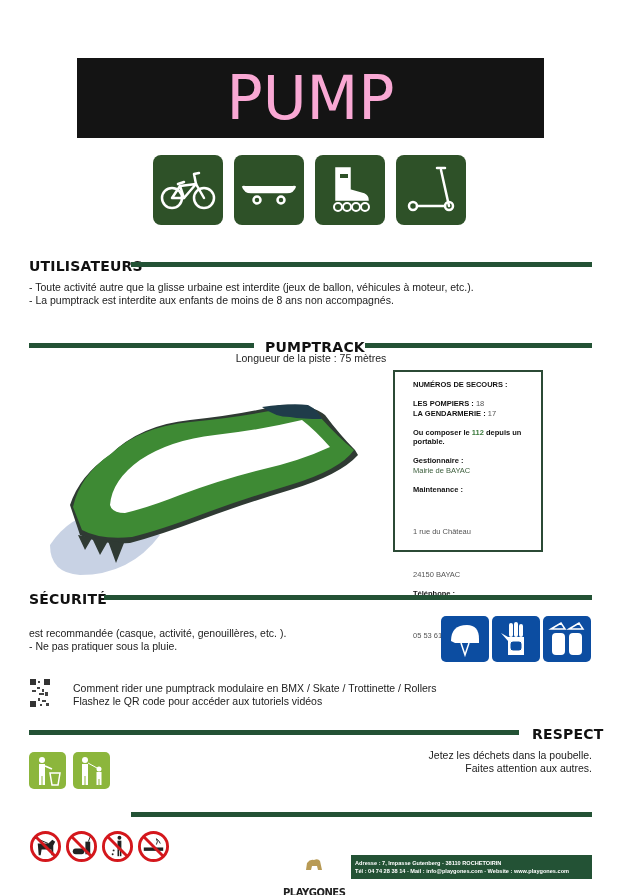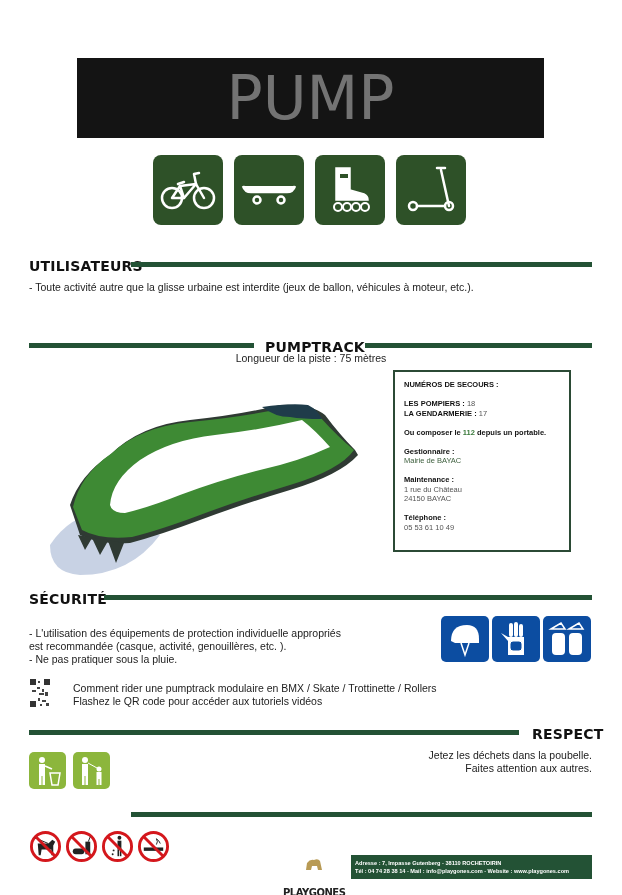--- a/index.html
+++ b/index.html
@@ -3,41 +3,41 @@
 <meta charset="utf-8">
 <style>
   * { box-sizing: border-box; margin: 0; padding: 0; }
   html, body { width: 622px; height: 895px; background: #ffffff; overflow: hidden; }
   body { position: relative; font-family: "Liberation Sans", "DejaVu Sans", sans-serif; color: #1a1a1a; }
   .abs { position: absolute; }
 
   
   .banner { left: 77px; top: 58px; width: 467px; height: 80px; background: #141414;
             display: flex; align-items: center; justify-content: center; }
-  .banner span { color: #737373; font-size: 64px; line-height: 1; letter-spacing: 1px; }
+  .banner span { color: #f9a8d4; font-size: 64px; line-height: 1; letter-spacing: 1px; }
   .banner .thin { font-weight: 400; font-family: "DejaVu Sans", sans-serif; font-size: 60px; letter-spacing: 0px; }
   .banner .bold { font-weight: 700; font-family: "DejaVu Sans", sans-serif; font-size: 60px; }
 
   
   .act-icons { left: 153px; top: 155px; display: flex; gap: 11px; }
   .act-icon { width: 70px; height: 70px; background: #2e5128; border-radius: 8px;
               display: flex; align-items: center; justify-content: center; }
   .act-icon svg { width: 60px; height: 60px; }
 
   
   .sec-title { font-weight: 900; font-size: 14px; letter-spacing: 0.2px; color: #111; font-family: "DejaVu Sans", sans-serif; }
   .bar { height: 5px; background: #235235; }
 
   .body-text { font-size: 10.5px; line-height: 13px; color: #222; }
 
   
-  .info-box { left: 393px; top: 370px; width: 178px; height: 182px; border: 2px solid #2b4a35; padding: 8px 9px; font-size: 7.5px; line-height: 9.5px; }
+  .info-box { left: 393px; top: 370px; width: 150px; height: 182px; border: 2px solid #2b4a35; padding: 8px 18px; font-size: 7.5px; line-height: 9.5px; }
   .info-box .b { font-weight: 700; color: #111; }
   .info-box .g { color: #3b7a3c; font-weight: 700; }
-  .info-box .r { color: #555; }
+  .info-box .r { color: #555; margin-top: 33px; }
   .info-box .gap { height: 9.5px; }
 
   .safety-icons { left: 441px; top: 616px; display: flex; gap: 3px; }
   .safety-icon { width: 48px; height: 46px; background: #0c4da1; border-radius: 5px; display:flex; align-items:center; justify-content:center; }
   .safety-icon svg { width: 40px; height: 40px; }
 
   .respect-icons { left: 29px; top: 752px; display: flex; gap: 7px; }
   .respect-icon { width: 37px; height: 37px; background: #8cb63c; border-radius: 5px; display:flex; align-items:center; justify-content:center; }
   .respect-icon svg { width: 32px; height: 32px; }
 
@@ -94,20 +94,21 @@
         <path d="M48 46 L40 10"></path>
         <path d="M36 8 L44 8"></path>
     </svg>
   </div>
 </div>
 
 <div class="abs sec-title" style="left:29px; top:258px;">UTILISATEURS</div>
 <div class="abs bar" style="left:131px; top:262px; width:461px;"></div>
 <div class="abs body-text" style="left:29px; top:281px;">
   <div>- Toute activité autre que la glisse urbaine est interdite (jeux de ballon, véhicules à moteur, etc.).</div>
+  <div>- La pumptrack est interdite aux enfants de moins de 8 ans non accompagnés.</div>
 </div>
 
 <div class="abs bar" style="left:29px; top:343px; width:225px;"></div>
 <div class="abs sec-title" style="left:265px; top:339px; width:90px; text-align:center;">PUMPTRACK</div>
 <div class="abs bar" style="left:365px; top:343px; width:227px;"></div>
 <div class="abs body-text" style="left:200px; top:352px; width:222px; text-align:center;">Longueur de la piste : 75 mètres</div>
 
 <svg class="abs" style="left:40px; top:395px;" width="340" height="185" viewBox="0 0 340 185">
   <path d="M10 150 Q 30 120 60 118 L 120 140 Q 90 180 40 180 Q 10 178 10 150 Z" fill="#c8d2e4"></path>
   <path d="M30 110 Q 40 80 70 60 Q 100 30 150 25 Q 200 20 240 10 Q 270 8 285 20 Q 300 40 315 55 L 318 60 Q 300 80 250 95 Q 200 110 160 125 Q 120 140 90 148 Q 60 150 40 140 Z" fill="#2f3a33"></path>
@@ -132,21 +133,20 @@
   <div class="r">1 rue du Château</div>
   <div class="r">24150 BAYAC</div>
   <div class="gap"></div>
   <div class="b">Téléphone :</div>
   <div class="r">05 53 61 10 49</div>
 </div>
 
 <div class="abs sec-title" style="left:29px; top:591px;">SÉCURITÉ</div>
 <div class="abs bar" style="left:104px; top:595px; width:488px;"></div>
 <div class="abs body-text" style="left:29px; top:627px;">
-  <div>- L'utilisation des équipements de protection individuelle appropriés</div>
   <div>est recommandée (casque, activité, genouillères, etc. ).</div>
   <div>- Ne pas pratiquer sous la pluie.</div>
 </div>
 
 <div class="abs safety-icons">
   <div class="safety-icon">
     <svg viewBox="0 0 40 40" fill="#fff">
         <path d="M6 22 Q6 6 22 6 Q34 6 34 20 L34 24 L10 24 Z"></path>
         <path d="M16 24 L20 36 L24 24" fill="none" stroke="#fff" stroke-width="1.5"></path>
       </svg>

